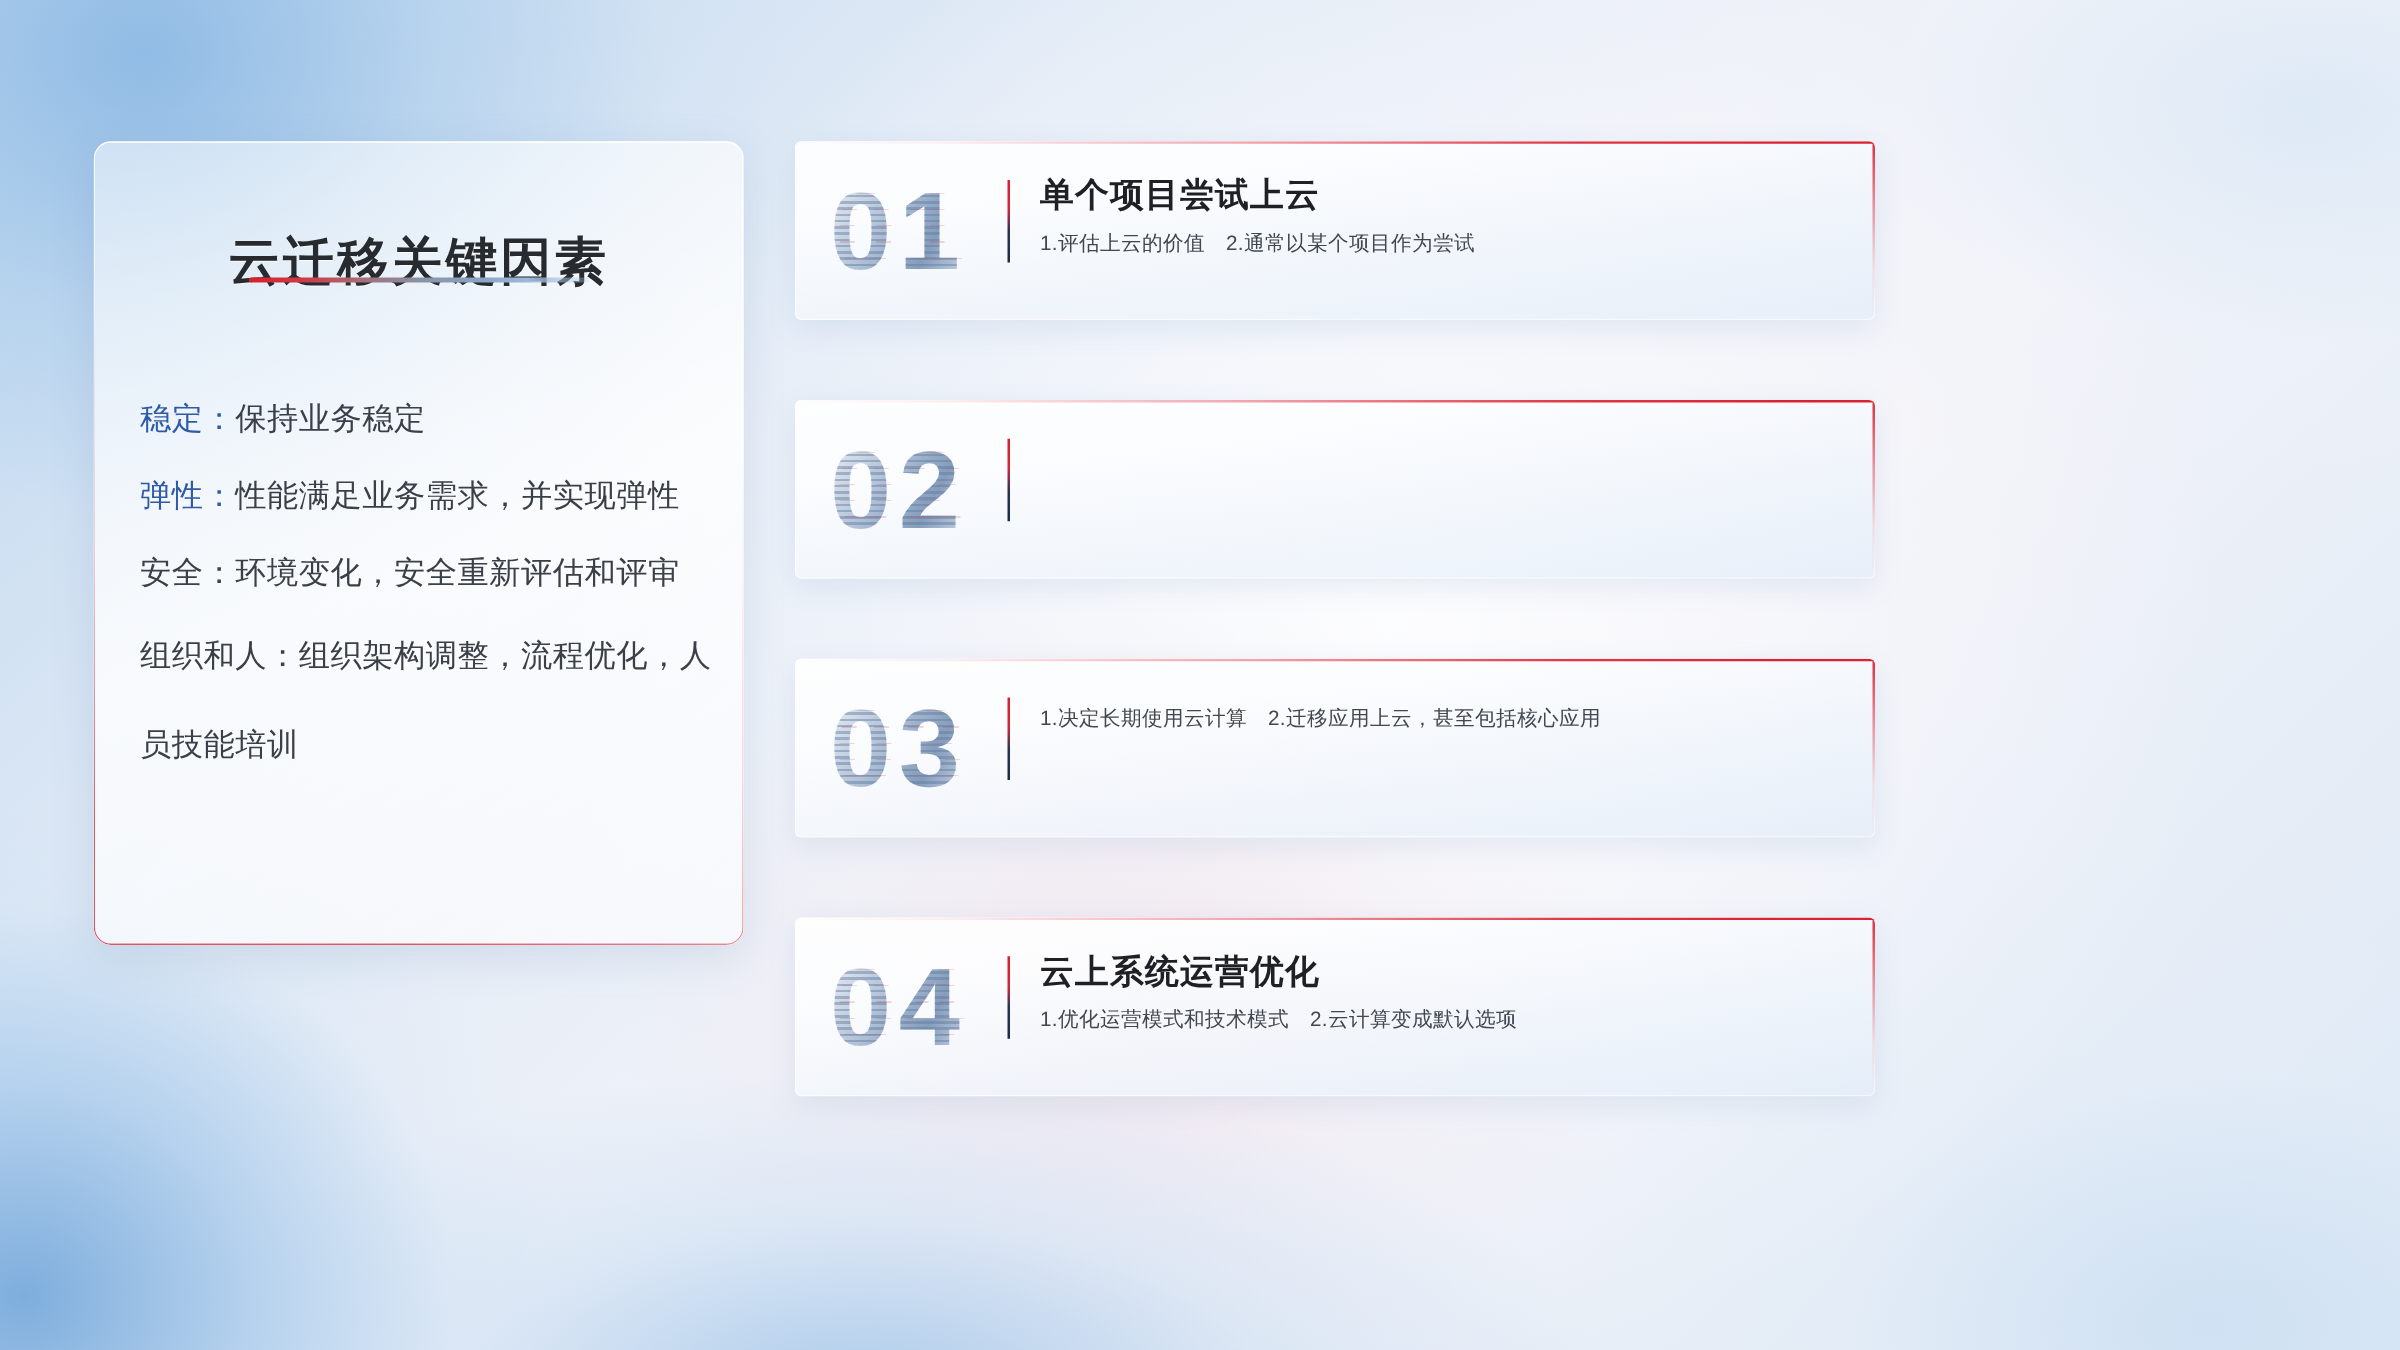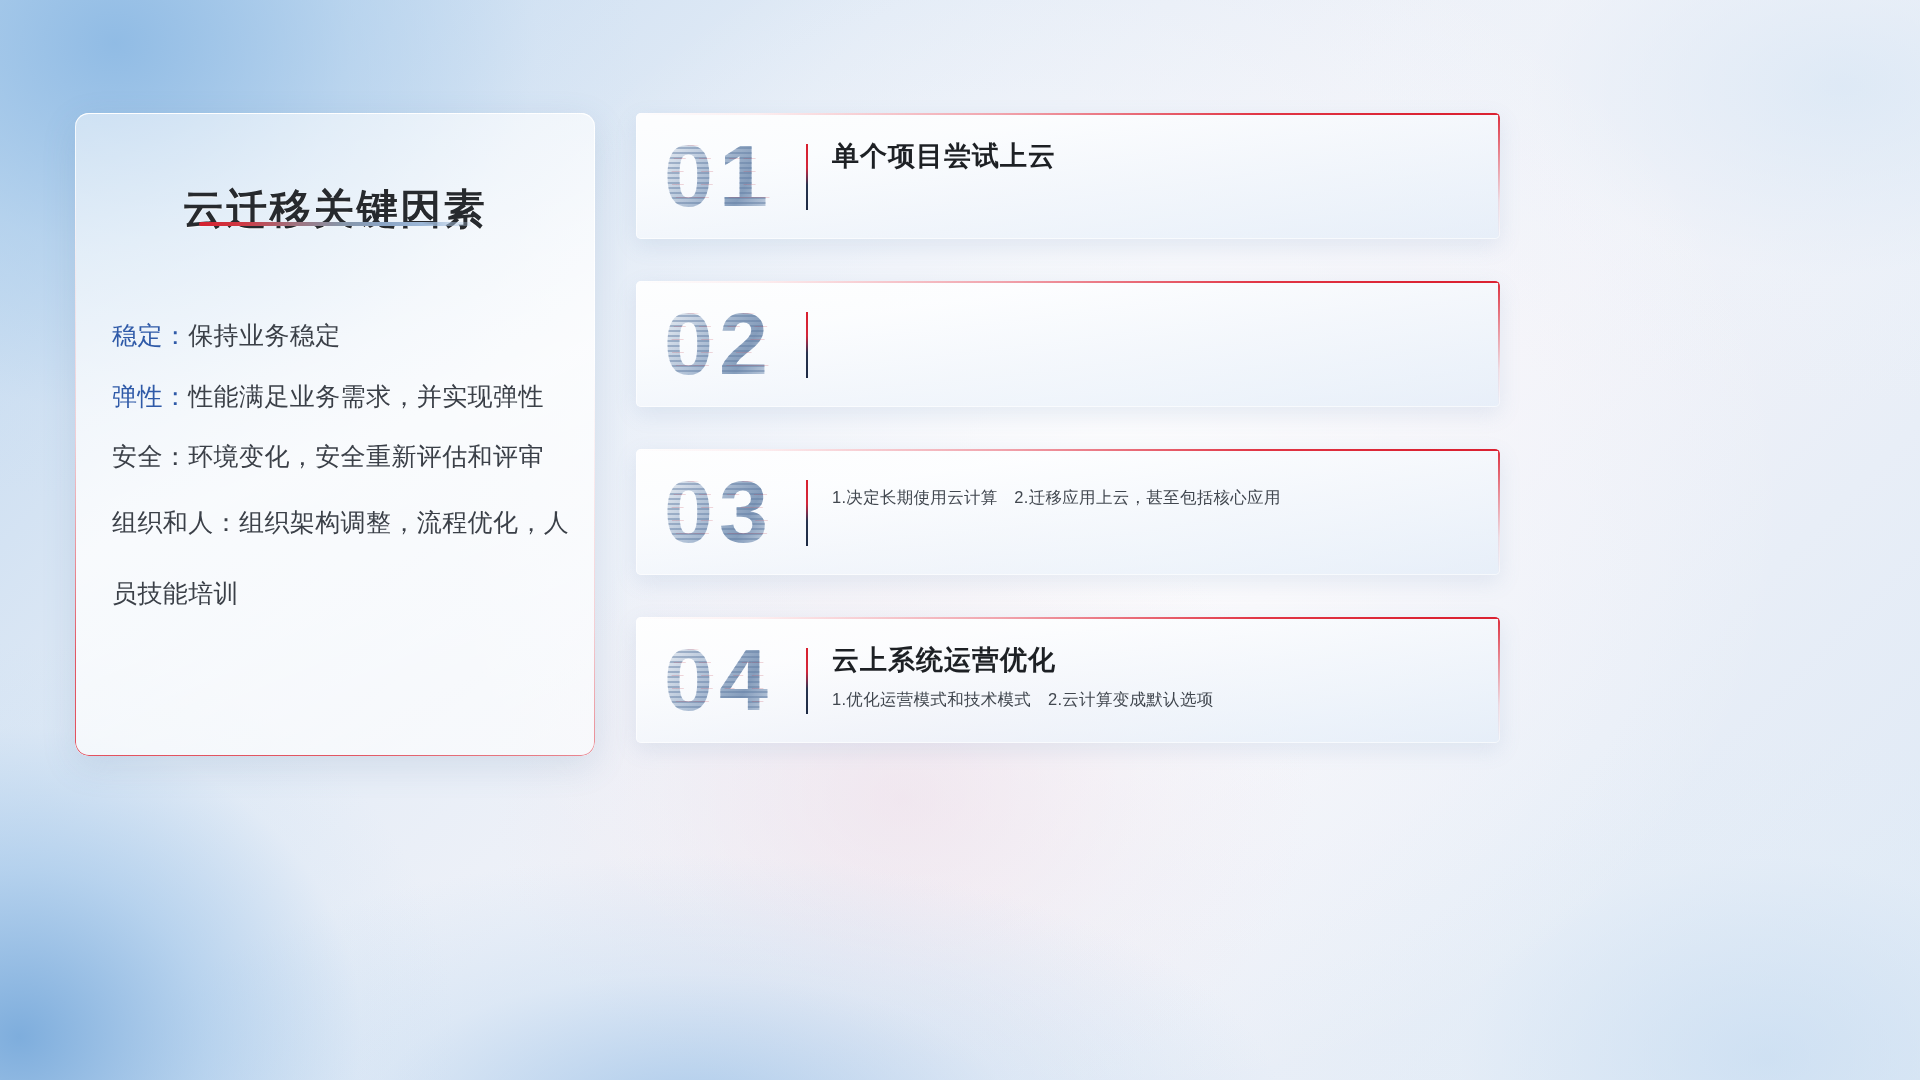--- a/index.html
+++ b/index.html
@@ -146,32 +146,32 @@
   .panel-item {
     font-size: 25px;
     line-height: 60.5px;
     color: #3b4048;
     white-space: nowrap;
     letter-spacing: 0.4px;
   }
   .panel-item.wrap { white-space: normal; line-height: 71px; }
   .item-label { color: #3b4048; }
   .item-label.accent { color: #2f5aa8; }
-  .item-text { color: #3b4048; }
+  .item-text { color: #3b4048; font-family: Liberation Serif, serif; }
 
   
   #cards {
     position: absolute;
     left: 636px; top: 113px;
     width: 864px;
   }
   .card {
     position: relative;
-    height: 126px;
-    margin-bottom: 42px;
+    height: 143px;
+    margin-bottom: 64px;
     border-radius: 5px;
     overflow: hidden;
     background: linear-gradient(172deg,
       rgba(255,255,255,0.93) 0%,
       rgba(253,254,255,0.88) 26%,
       rgba(243,247,252,0.82) 56%,
       rgba(233,241,250,0.74) 82%,
       rgba(226,236,248,0.70) 100%);
     box-shadow:
       0 7px 22px rgba(96,130,175,0.13),
@@ -322,20 +322,21 @@
   </section>
 
   <section id="cards">
 
     <article class="card">
       <div class="card-number">01</div>
       <div class="card-number-skew">01</div>
       <div class="card-divider"></div>
       <div class="card-body">
         <div class="card-title">单个项目尝试上云</div>
+        <div class="card-desc">1.评估上云的价值　2.通常以某个项目作为尝试</div>
       </div>
     </article>
 
     <article class="card">
       <div class="card-number">02</div>
       <div class="card-number-skew">02</div>
       <div class="card-divider"></div>
     </article>
 
     <article class="card">

